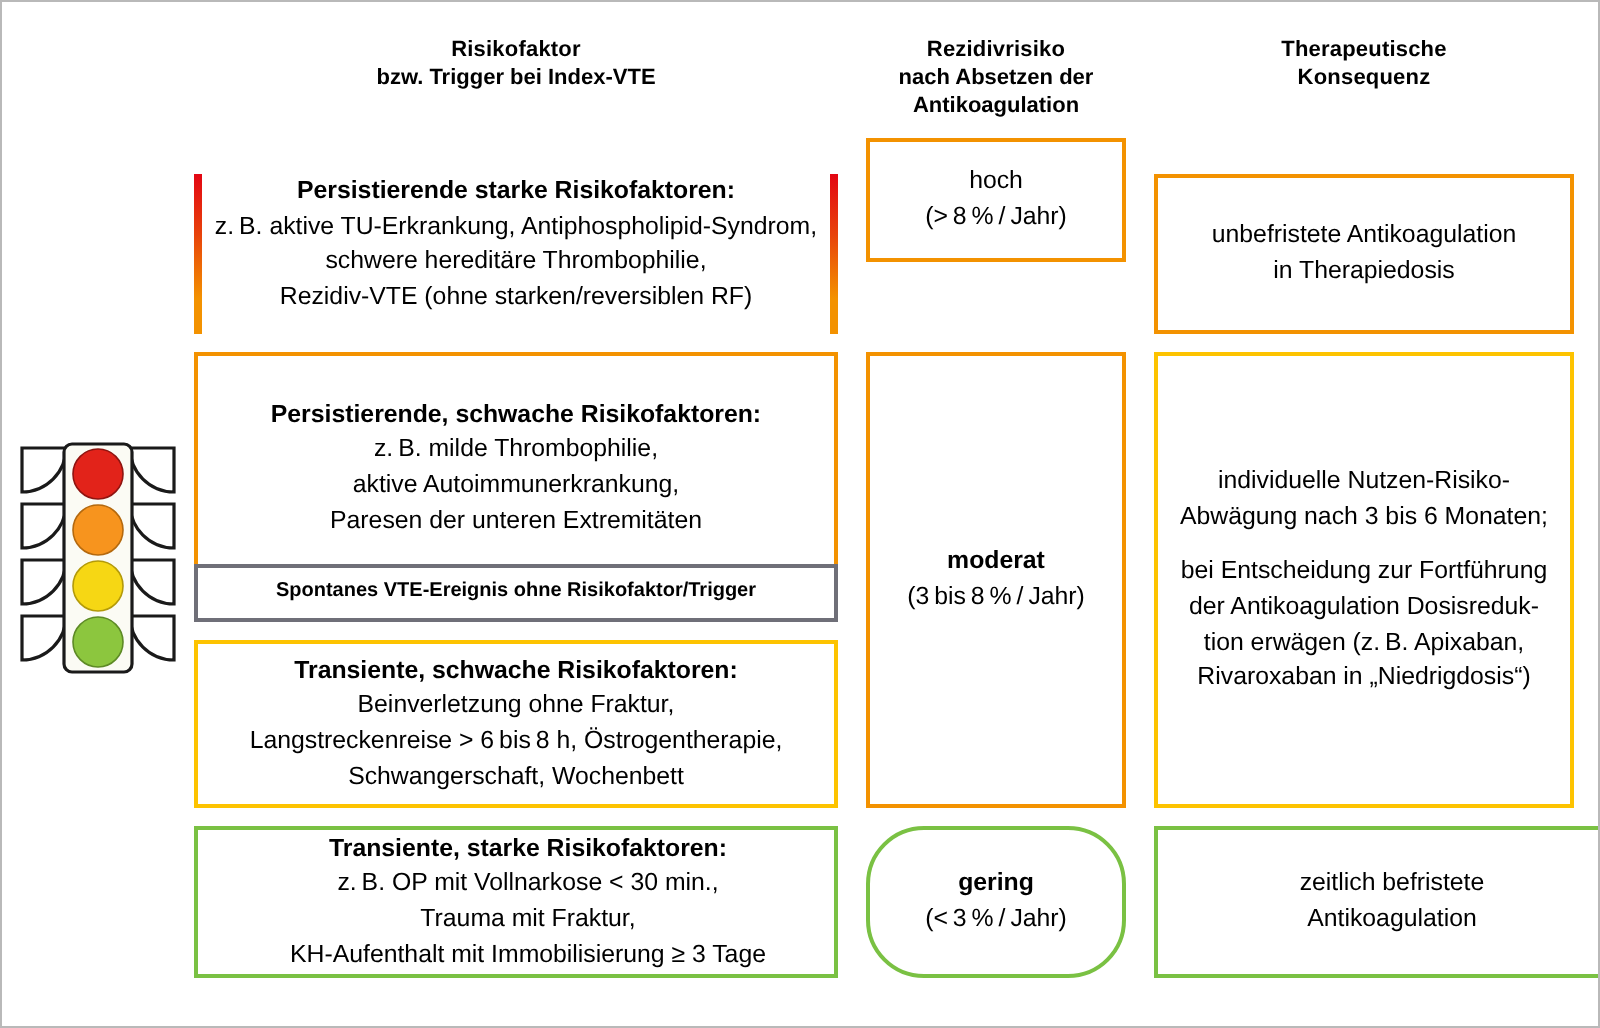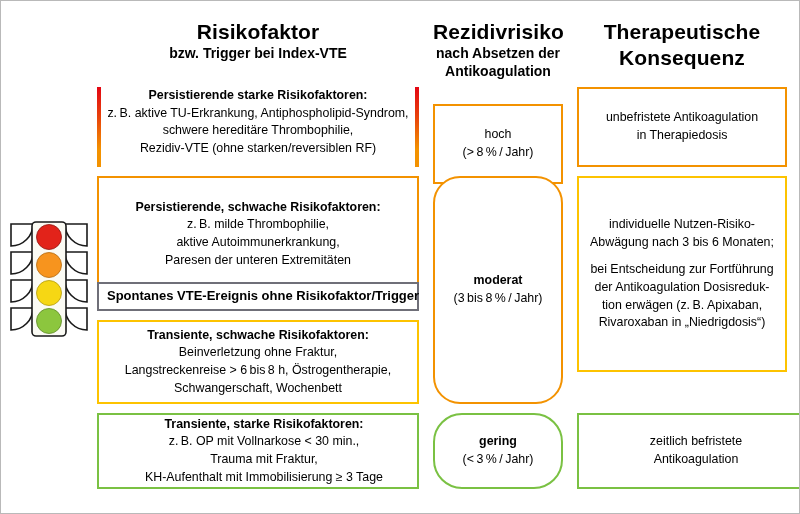--- a/index.html
+++ b/index.html
@@ -29,27 +29,27 @@
     height: 84px;
   }
   .hdr {
     position: absolute;
     text-align: center;
     color: #000000;
     line-height: 1.25;
   }
   .hdr .h-main {
     display: block;
-    font-size: 21px;
+    font-size: 11px;
     font-weight: bold;
     letter-spacing: .1px;
   }
   .hdr .h-sub {
     display: block;
-    font-size: 14px;
+    font-size: 11px;
     font-weight: bold;
   }
   #hdr-risk  { left: 96px;  top: 18px; width: 322px; }
   #hdr-rez   { left: 432px; top: 18px; width: 130px; }
   #hdr-ther  { left: 576px; top: 18px; width: 210px; }
 
   
   .box {
     position: absolute;
     box-sizing: border-box;
@@ -86,30 +86,30 @@
   }
   #c1r2 { left: 96px; top: 175px; width: 322px; height: 116px; border-color: #f39200; }
   #c1r3 {
     left: 96px; top: 281px; width: 322px; height: 29px;
     border: 2px solid #6f6f78;
   }
   #c1r4 { left: 96px; top: 319px; width: 322px; height: 84px; border-color: #fdc300; text-align: center; }
   #c1r5 { left: 96px; top: 412px; width: 322px; height: 76px; border-color: #7ac143; padding-left: 20px; }
 
   
-  #c2r1 { left: 432px; top: 103px;  width: 130px; height: 80px;  border-color: #f39200; }
-  #c2r2 { left: 432px; top: 175px; width: 130px; height: 228px; border-color: #f39200; border-radius: 27px; }
+  #c2r1 { left: 432px; top: 68px;  width: 130px; height: 62px;  border-color: #f39200; }
+  #c2r2 { left: 432px; top: 175px; width: 130px; height: 228px; border-color: #f39200; }
   #c2r3 { left: 432px; top: 412px; width: 130px; height: 76px;  border-color: #7ac143; border-radius: 29px; }
 
   
   #c3r1 { left: 576px; top: 86px;  width: 210px; height: 80px;  border-color: #f39200; }
-  #c3r2 { left: 576px; top: 175px; width: 210px; height: 196px; border-color: #fdc300; }
+  #c3r2 { left: 576px; top: 175px; width: 210px; height: 228px; border-color: #fdc300; }
   #c3r3 { left: 576px; top: 412px; width: 238px; height: 76px;  border-color: #7ac143; }
 
-  #c1r3 .line { font-size: 13px; font-weight: bold; }
+  #c1r3 .line { font-size: 10px; font-weight: bold; }
 
   
   #traffic-light {
     position: absolute;
     left: 6px;
     top: 219px;
     width: 84px;
     height: 118px;
   }
   #traffic-light svg { display: block; }

